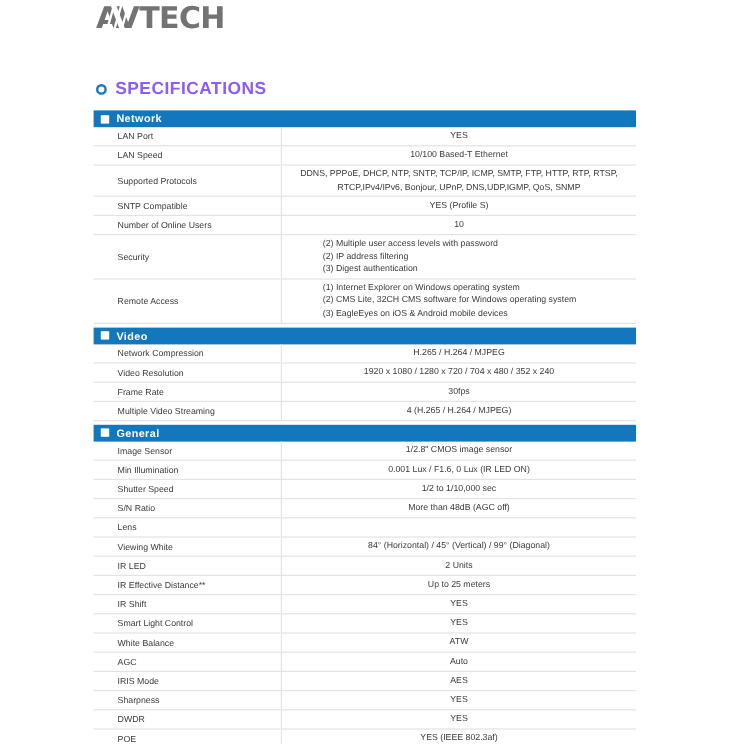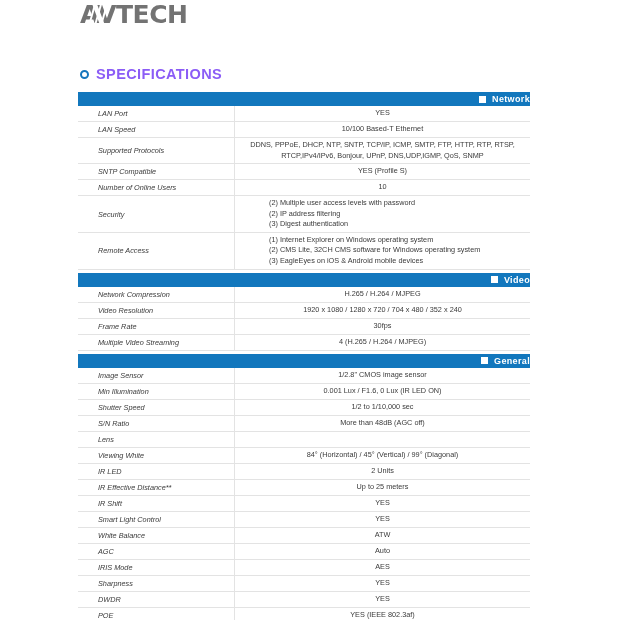--- a/index.html
+++ b/index.html
@@ -83,21 +83,20 @@
   }
   .sec-header {
     background: #1277bd;
     color: #ffffff;
     height: 14px;
     display: flex;
     align-items: center;
     padding-left: 6px;
     gap: 6px;
     margin-top: 3px;
-    justify-content: flex-end;
   }
   .sec-header:first-child { margin-top: 0; }
   .sec-square {
     width: 7px;
     height: 7px;
     background: #ffffff;
   }
   .sec-label {
     font-size: 9px;
     font-weight: bold;
@@ -114,21 +113,20 @@
   .cell-label {
     width: 157px;
     flex: 0 0 157px;
     box-sizing: border-box;
     padding: 2px 4px 2px 20px;
     font-size: 7.3px;
     color: #3a3a3a;
     display: flex;
     align-items: center;
     border-right: 1px solid #e3e3e3;
-    font-style: italic;
   }
   .cell-value {
     flex: 1 1 auto;
     box-sizing: border-box;
     padding: 2px 4px;
     font-size: 7.3px;
     color: #3a3a3a;
     display: flex;
     flex-direction: column;
     justify-content: center;

